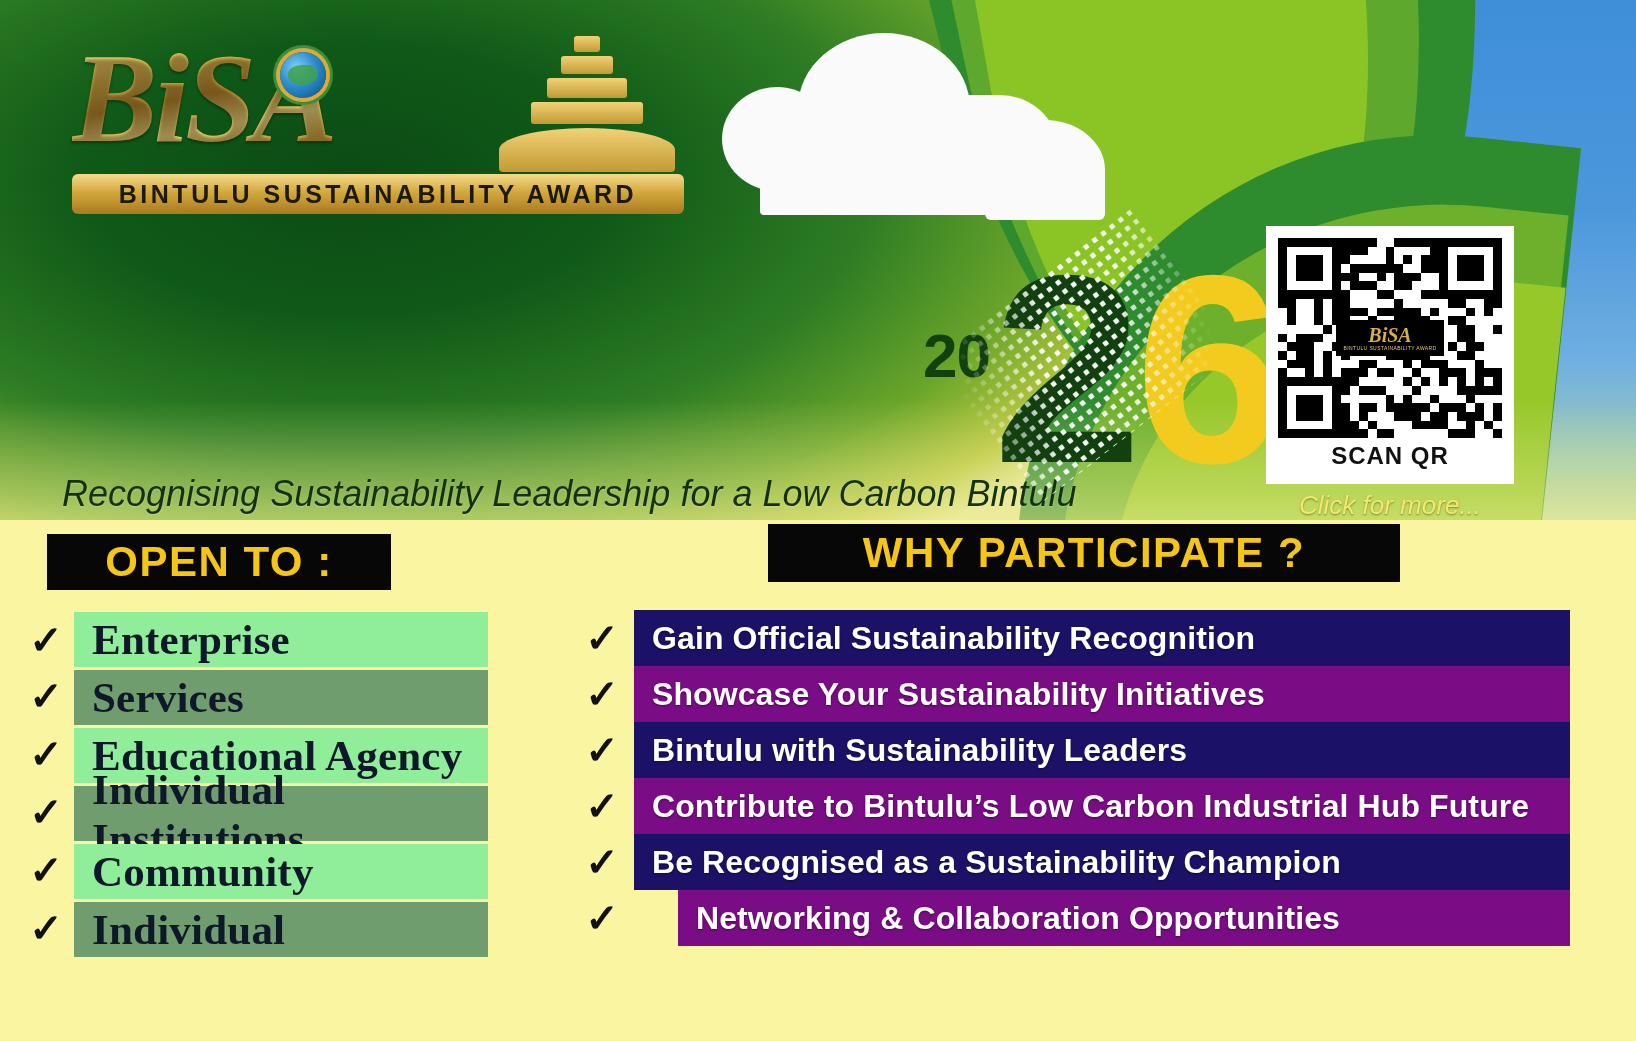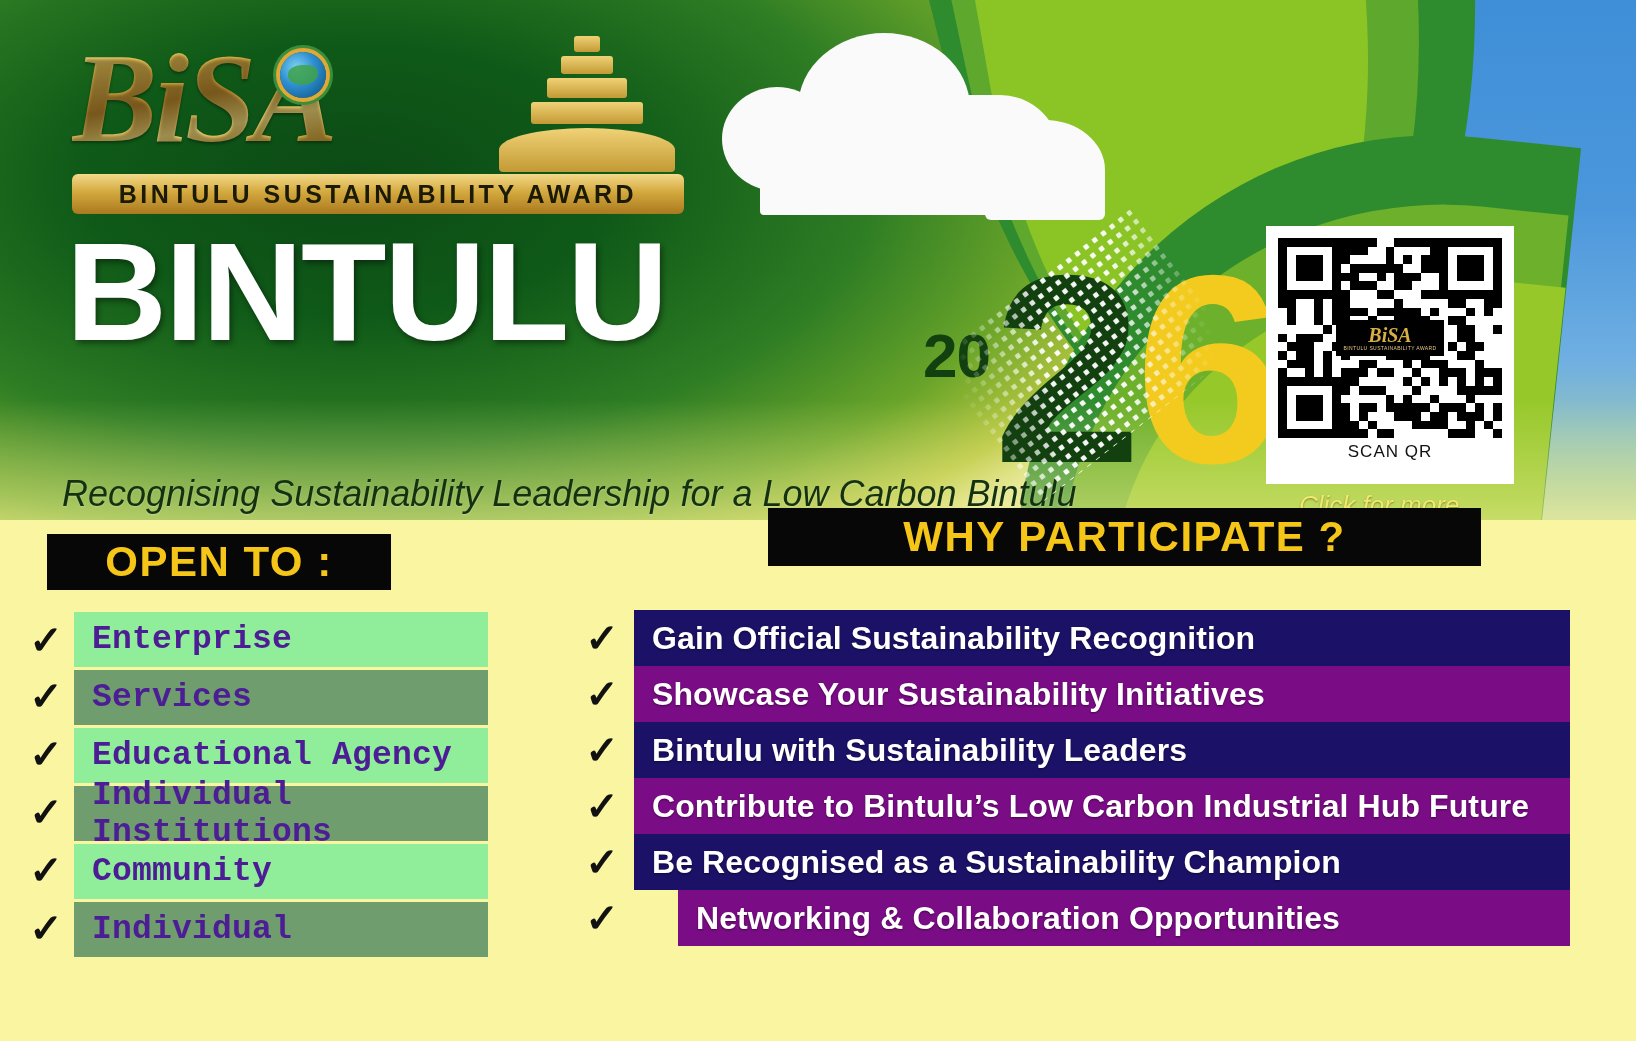--- a/index.html
+++ b/index.html
@@ -195,63 +195,63 @@
   }
   .qr-logo b {
     font-family:"Liberation Serif", serif; font-style:italic; font-size:20px;
     color:#D9AE44; line-height:1;
   }
   .qr-logo s {
     text-decoration:none; font-size:5px; letter-spacing:.4px; color:#E8C98A;
     font-family:"Liberation Sans", sans-serif;
   }
   .qr-label {
-    font-size:17px; font-weight:normal; color:#111; letter-spacing:1px; margin-top:4px;
+    font-size:24px; font-weight:bold; color:#111; letter-spacing:1px; margin-top:4px;
     font-family:"Liberation Sans", sans-serif;
   }
   .qr-click {
     position:absolute; left:1266px; top:490px; width:248px; text-align:center;
     font-size:26px; font-style:italic; color:#F3E96A;
     font-family:"Liberation Sans", sans-serif;
     text-shadow:0 1px 2px rgba(0,0,0,.4);
   }
 
   
   .banner {
     position:absolute; background:#070707;
     display:flex; align-items:center; justify-content:center;
   }
   .banner span {
     font-size:42px; font-weight:bold; color:#F5C518; letter-spacing:1.5px;
     font-family:"Liberation Sans", sans-serif;
   }
   #banner-open { left:47px; top:534px; width:344px; height:56px; }
-  #banner-why  { left:768px; top:508px; width:713px; height:58px; }
+  #banner-why  { left:768px; top:524px; width:632px; height:58px; }
 
   
   .list { position:absolute; }
   #list-open { left:18px; top:612px; width:470px; }
   #list-why  { left:570px; top:610px; width:1000px; }
 
   .row { display:flex; align-items:stretch; }
   .tick {
     width:56px; min-width:56px; display:flex; align-items:center; justify-content:center;
     font-size:40px; font-weight:bold; color:#111; line-height:1;
     font-family:"Liberation Sans", sans-serif;
   }
   #list-why .tick { width:64px; min-width:64px; }
   .bar {
     flex:1; display:flex; align-items:center;
     padding:0 0 0 18px;
   }
   #list-open .bar { height:55px; }
   #list-open .row + .row .bar { margin-top:3px; }
   #list-open .bar span {
-    font-size:33px; font-weight:bold; color:#4c1d95; letter-spacing:.2px;
-    font-family:Liberation Mono, monospace;
+    font-size:43px; font-weight:bold; color:#0f172a; letter-spacing:.2px;
+    font-family:Liberation Serif, serif;
   }
   #list-why .bar { height:56px; }
   #list-why .bar span {
     font-size:32px; font-weight:bold; color:#FFFFFF; letter-spacing:.1px;
     font-family:"Liberation Sans", sans-serif;
     text-shadow:0 1px 2px rgba(0,0,0,.45);
   }
 </style>
 </head>
 <body>
@@ -281,21 +281,20 @@
       <div class="tower-seg" style="top:22px;width:52px;height:18px;"></div>
       <div class="tower-seg" style="top:44px;width:80px;height:20px;"></div>
       <div class="tower-seg" style="top:68px;width:112px;height:22px;"></div>
       <div class="tower-seg" style="top:94px;width:176px;height:44px;border-radius:50% 50% 4px 4px;"></div>
     </div>
     <div class="logo-bar">
       <span>BINTULU SUSTAINABILITY AWARD</span>
     </div>
   </div>
 
-  <div class="title-main">BINTULU</div>
   <div class="tagline">Recognising Sustainability Leadership for a Low Carbon Bintulu</div>
 
   <div class="year-wrap">
     <div class="year-2">2</div>
     <div class="year-6">6</div>
     <div class="year-20">20</div>
     <div class="halftone"></div>
   </div>
 
   <div class="qr-card">

